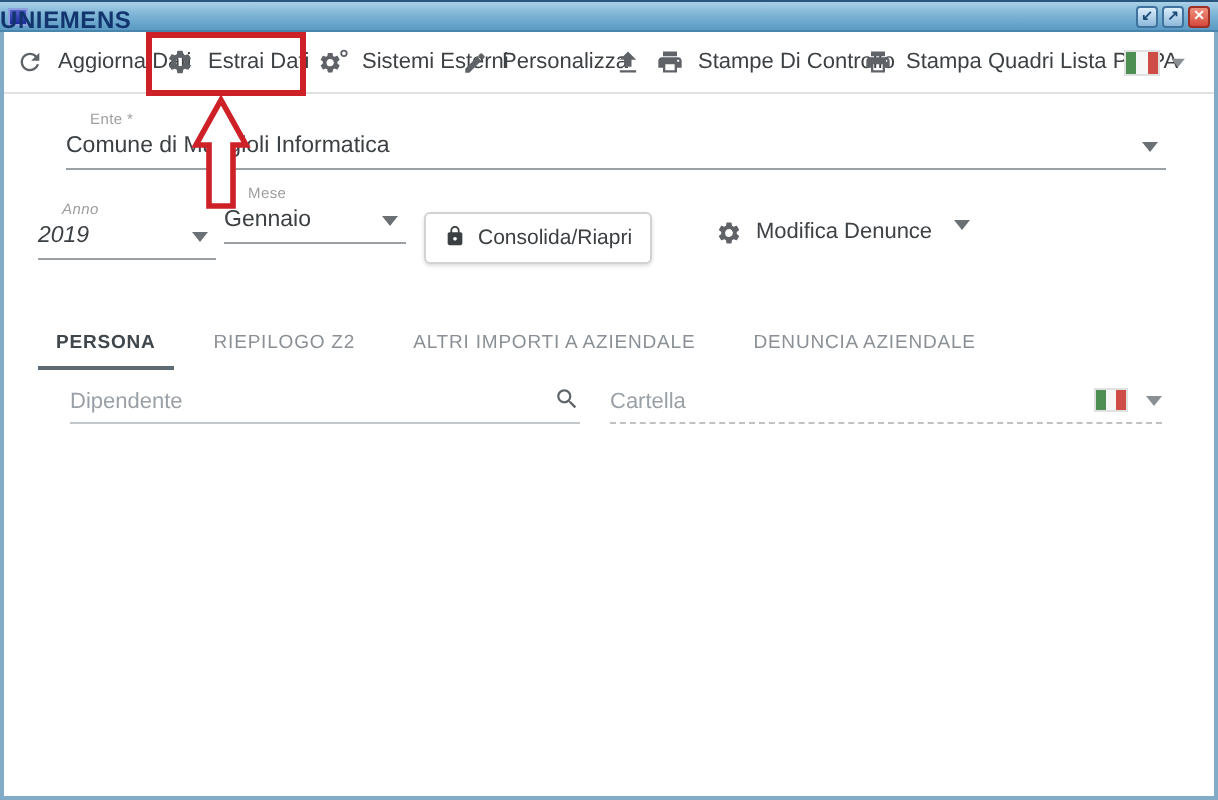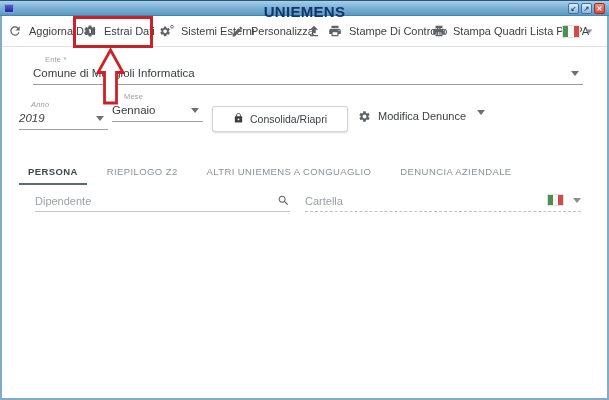--- a/index.html
+++ b/index.html
@@ -9,22 +9,22 @@
     -webkit-font-smoothing:antialiased;
   }
   
   .titlebar{
     position:absolute;top:0;left:0;right:0;height:16px;
     background:linear-gradient(180deg,#a9cfe6 0%,#7db4d6 45%,#5a9ac3 100%);
     border-top:1px solid #27567e;box-sizing:border-box;
     border-bottom:1px solid #4a85ad;z-index:40;
   }
   .titlebar-title{
-    position:absolute;left:0;right:0;top:2px;text-align:center;
-    font-size:15px;font-weight:bold;color:#12356d;letter-spacing:.3px;
+    position:absolute;left:0;right:0;top:2px;
+    font-size:12px;font-weight:bold;color:#12356d;letter-spacing:.3px;
   }
   .titlebar-icon{
     position:absolute;left:4px;top:3px;width:10px;height:9px;
     background:linear-gradient(#5560c9,#1b2a9e);border:1px solid #8ea0dc;box-sizing:border-box;
   }
   .winbtns{position:absolute;right:4px;top:2px;display:flex;gap:2px;}
   .winbtn{
     width:11px;height:11px;border-radius:2px;box-sizing:border-box;
     display:flex;align-items:center;justify-content:center;
     font-size:7px;line-height:1;font-weight:bold;cursor:default;
@@ -54,21 +54,21 @@
   .fld-value{font-size:11.5px;color:#3c4043;margin-top:3px;}
   .select-fld{position:absolute;box-sizing:border-box;border-bottom:1px solid #9aa0a3;cursor:pointer;}
   .caret{width:0;height:0;border-left:4px solid transparent;border-right:4px solid transparent;border-top:5px solid #6b7075;}
   .select-fld .caret{position:absolute;right:4px;bottom:8px;}
   #ente-field{left:33px;top:55px;width:550px;height:30px;}
   #anno-field{left:19px;top:100px;width:89px;height:30px;font-style:italic;}
   #mese-field{left:112px;top:92px;width:91px;height:30px;}
   .btn-outline{
     position:absolute;display:flex;align-items:center;gap:6px;
     background:#fff;border:1px solid #d0d2d4;border-radius:3px;
-    box-shadow:0 1px 2px rgba(0,0,0,.14);padding:0 20px;height:26px;
+    box-shadow:0 1px 2px rgba(0,0,0,.14);padding:0 9px;height:26px;
     font-size:10.5px;color:#3b3f42;cursor:pointer;box-sizing:border-box;
   }
   #consolida-btn{left:212px;top:106px;}
   #modifica-btn{position:absolute;left:358px;top:110px;height:20px;display:flex;gap:7px;font-size:11px;color:#3d4144;cursor:pointer;}
   #modifica-btn .caret{margin-left:4px;}
   
   .tabs{position:absolute;top:148px;left:19px;height:25px;display:flex;}
   .tab{
     padding:0 9px;margin-right:11px;height:25px;line-height:23px;
     font-size:9.5px;letter-spacing:.4px;color:#8a9095;cursor:pointer;
@@ -230,21 +230,21 @@
           <path d="M19.14 12.94c.04-.3.06-.61.06-.94 0-.32-.02-.64-.07-.94l2.03-1.58a.49.49 0 0 0 .12-.61l-1.92-3.32a.49.49 0 0 0-.59-.22l-2.39.96c-.5-.38-1.03-.7-1.62-.94l-.36-2.54a.48.48 0 0 0-.48-.41h-3.84c-.24 0-.43.17-.47.41l-.36 2.54c-.59.24-1.13.57-1.62.94l-2.39-.96a.49.49 0 0 0-.59.22L2.74 8.87c-.12.21-.08.47.12.61l2.03 1.58c-.05.3-.09.63-.09.94s.02.64.07.94l-2.03 1.58a.49.49 0 0 0-.12.61l1.92 3.32c.12.22.37.29.59.22l2.39-.96c.5.38 1.03.7 1.62.94l.36 2.54c.05.24.24.41.48.41h3.84c.24 0 .44-.17.47-.41l.36-2.54c.59-.24 1.13-.56 1.62-.94l2.39.96c.22.08.47 0 .59-.22l1.92-3.32c.12-.22.07-.47-.12-.61l-2.01-1.58zM12 15.6A3.61 3.61 0 0 1 8.4 12c0-1.98 1.62-3.6 3.6-3.6s3.6 1.62 3.6 3.6-1.62 3.6-3.6 3.6z"></path>
         </svg>
     </span>
     <span>Modifica Denunce</span>
     <span class="caret"></span>
   </div>
 
   <div class="tabs">
     <div class="tab active">PERSONA</div>
     <div class="tab">RIEPILOGO Z2</div>
-    <div class="tab">ALTRI UNIEMENS A CONGUAGLIO</div>
+    <div class="tab">ALTRI IMPORTI A AZIENDALE</div>
     <div class="tab">DENUNCIA AZIENDALE</div>
   </div>
 
   <div class="filter-fld" id="dipendente-fld">
     <input type="text" placeholder="Dipendente" style="">
     <span class="search-ic">
       <svg width="13" height="13" viewBox="0 0 24 24" fill="#5f6368">
           <path d="M15.5 14h-.79l-.28-.27C15.41 12.59 16 11.11 16 9.5 16 5.91 13.09 3 9.5 3S3 5.91 3 9.5 5.91 16 9.5 16c1.61 0 3.09-.59 4.23-1.57l.27.28v.79l5 4.99L20.49 19l-4.99-5zm-6 0C7.01 14 5 11.99 5 9.5S7.01 5 9.5 5 14 7.01 14 9.5 11.99 14 9.5 14z"></path>
         </svg>
     </span>

